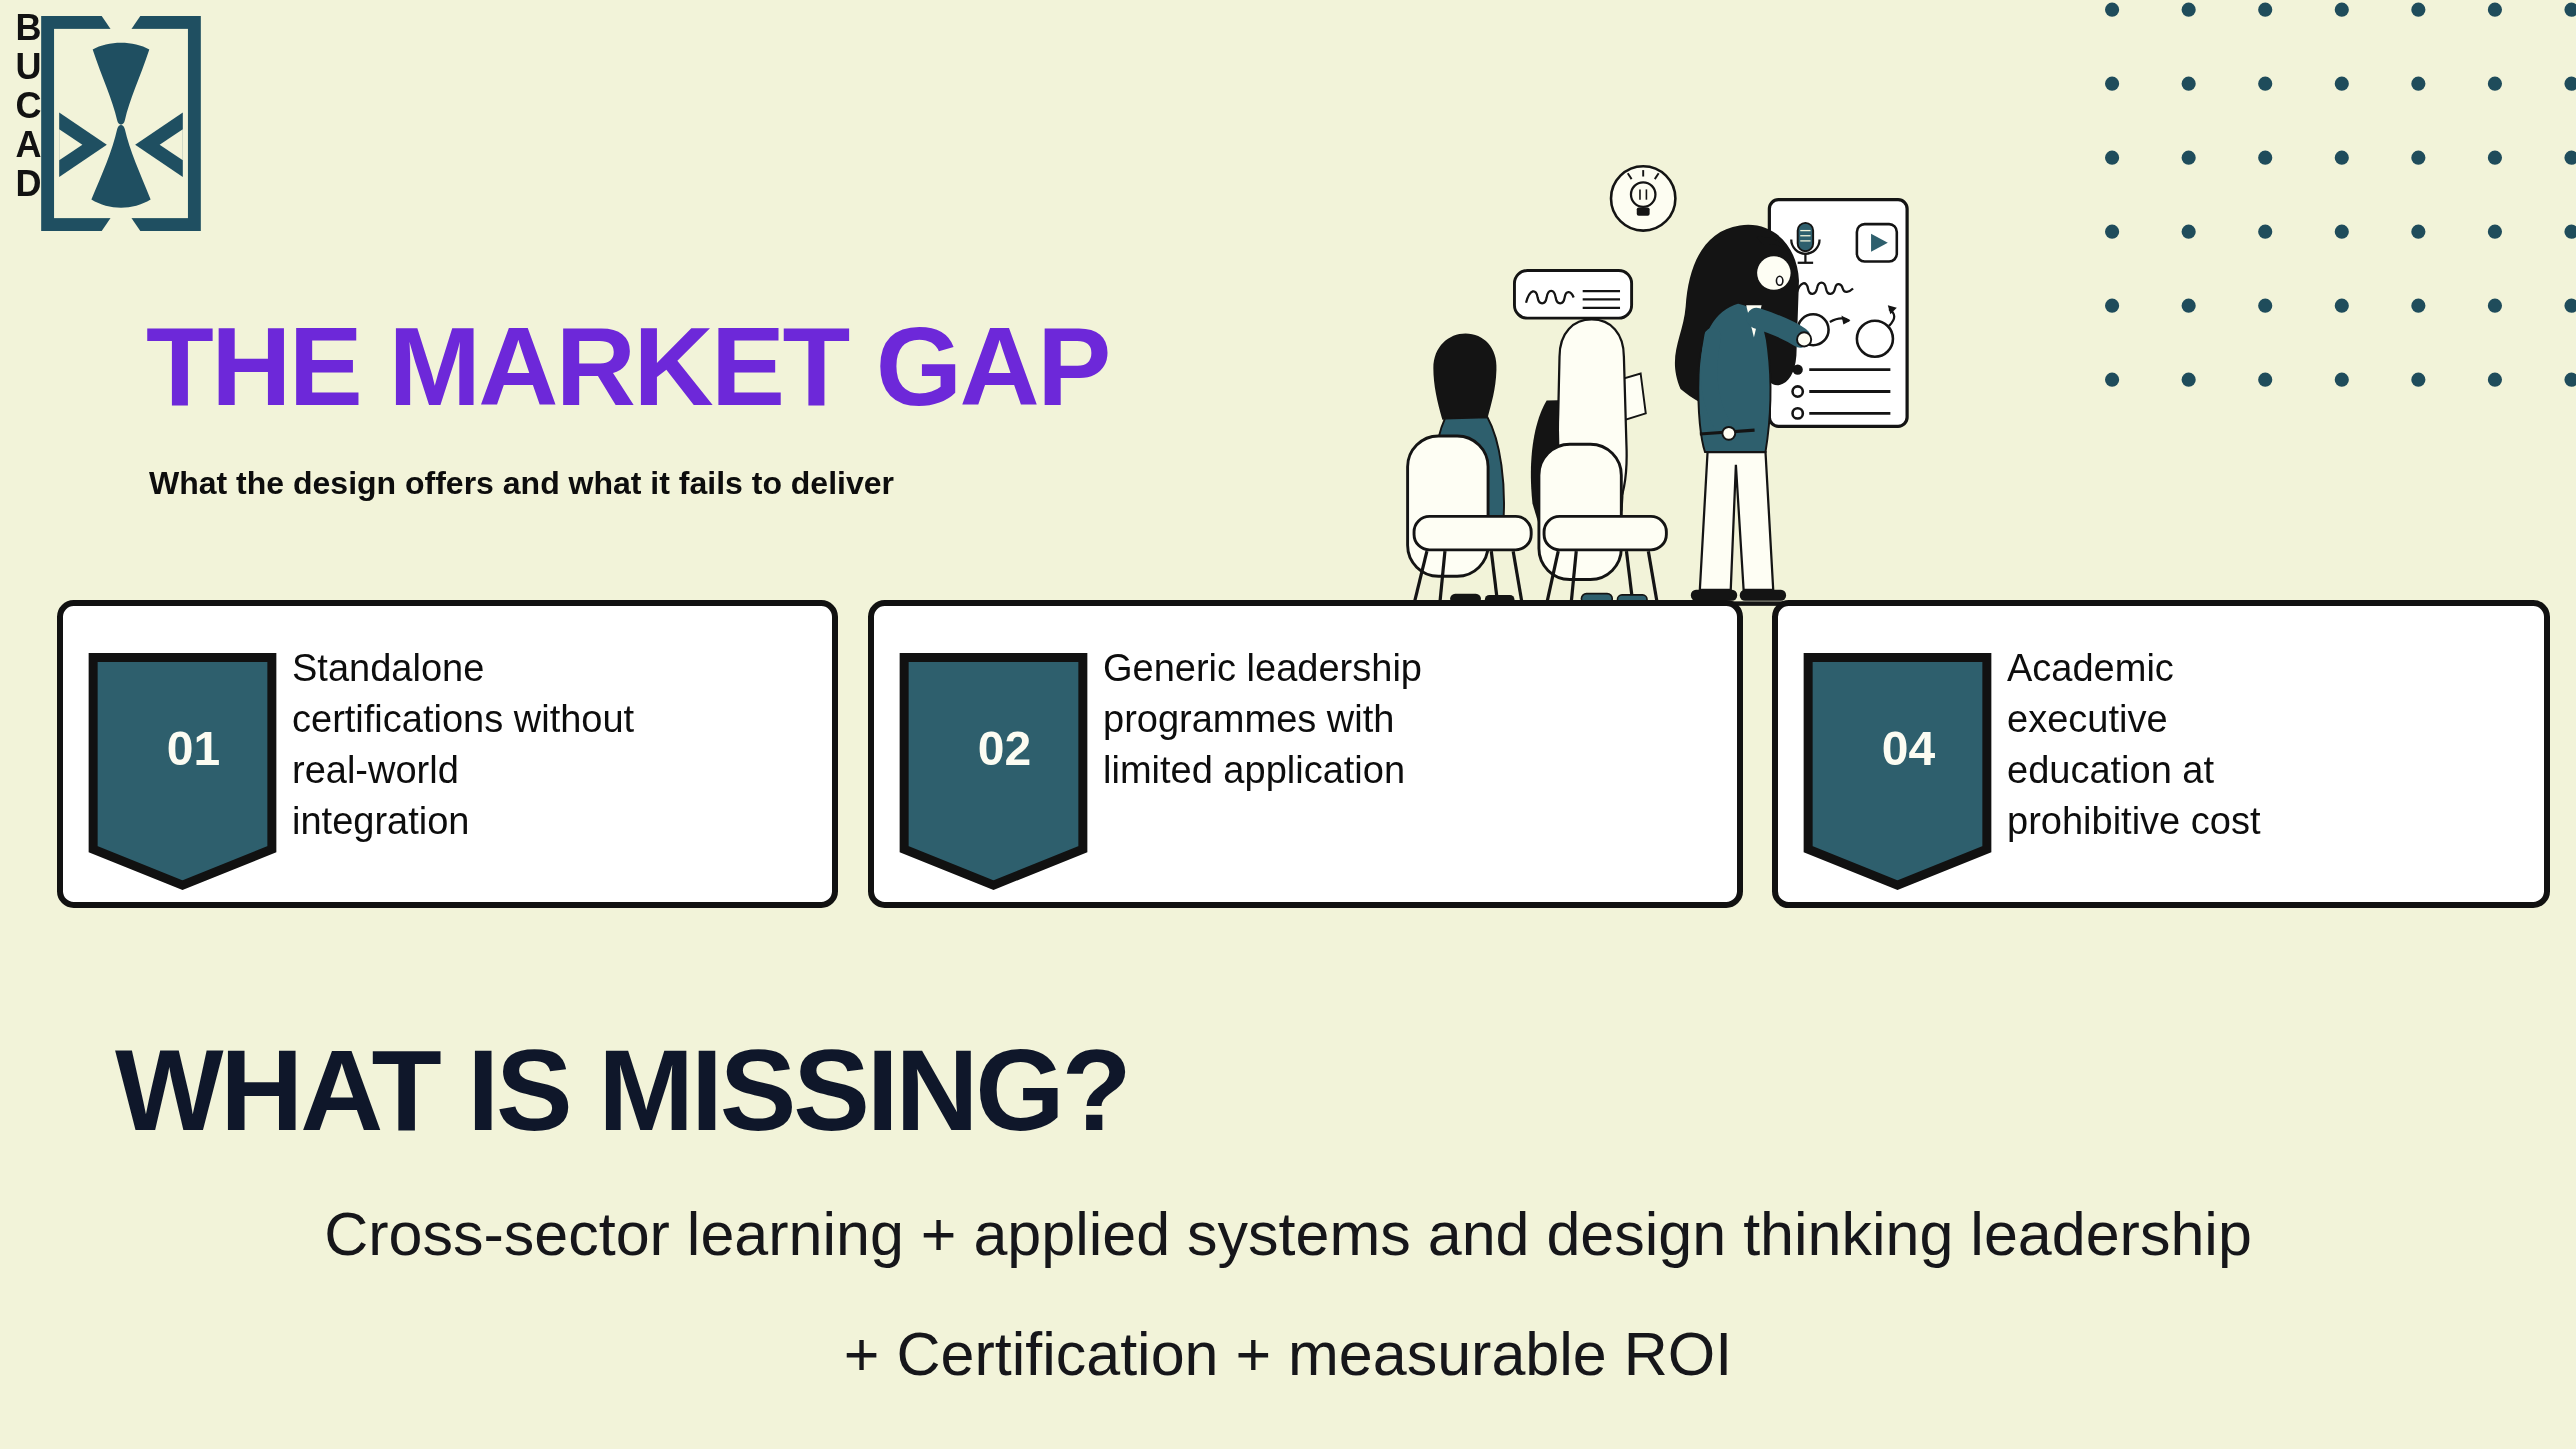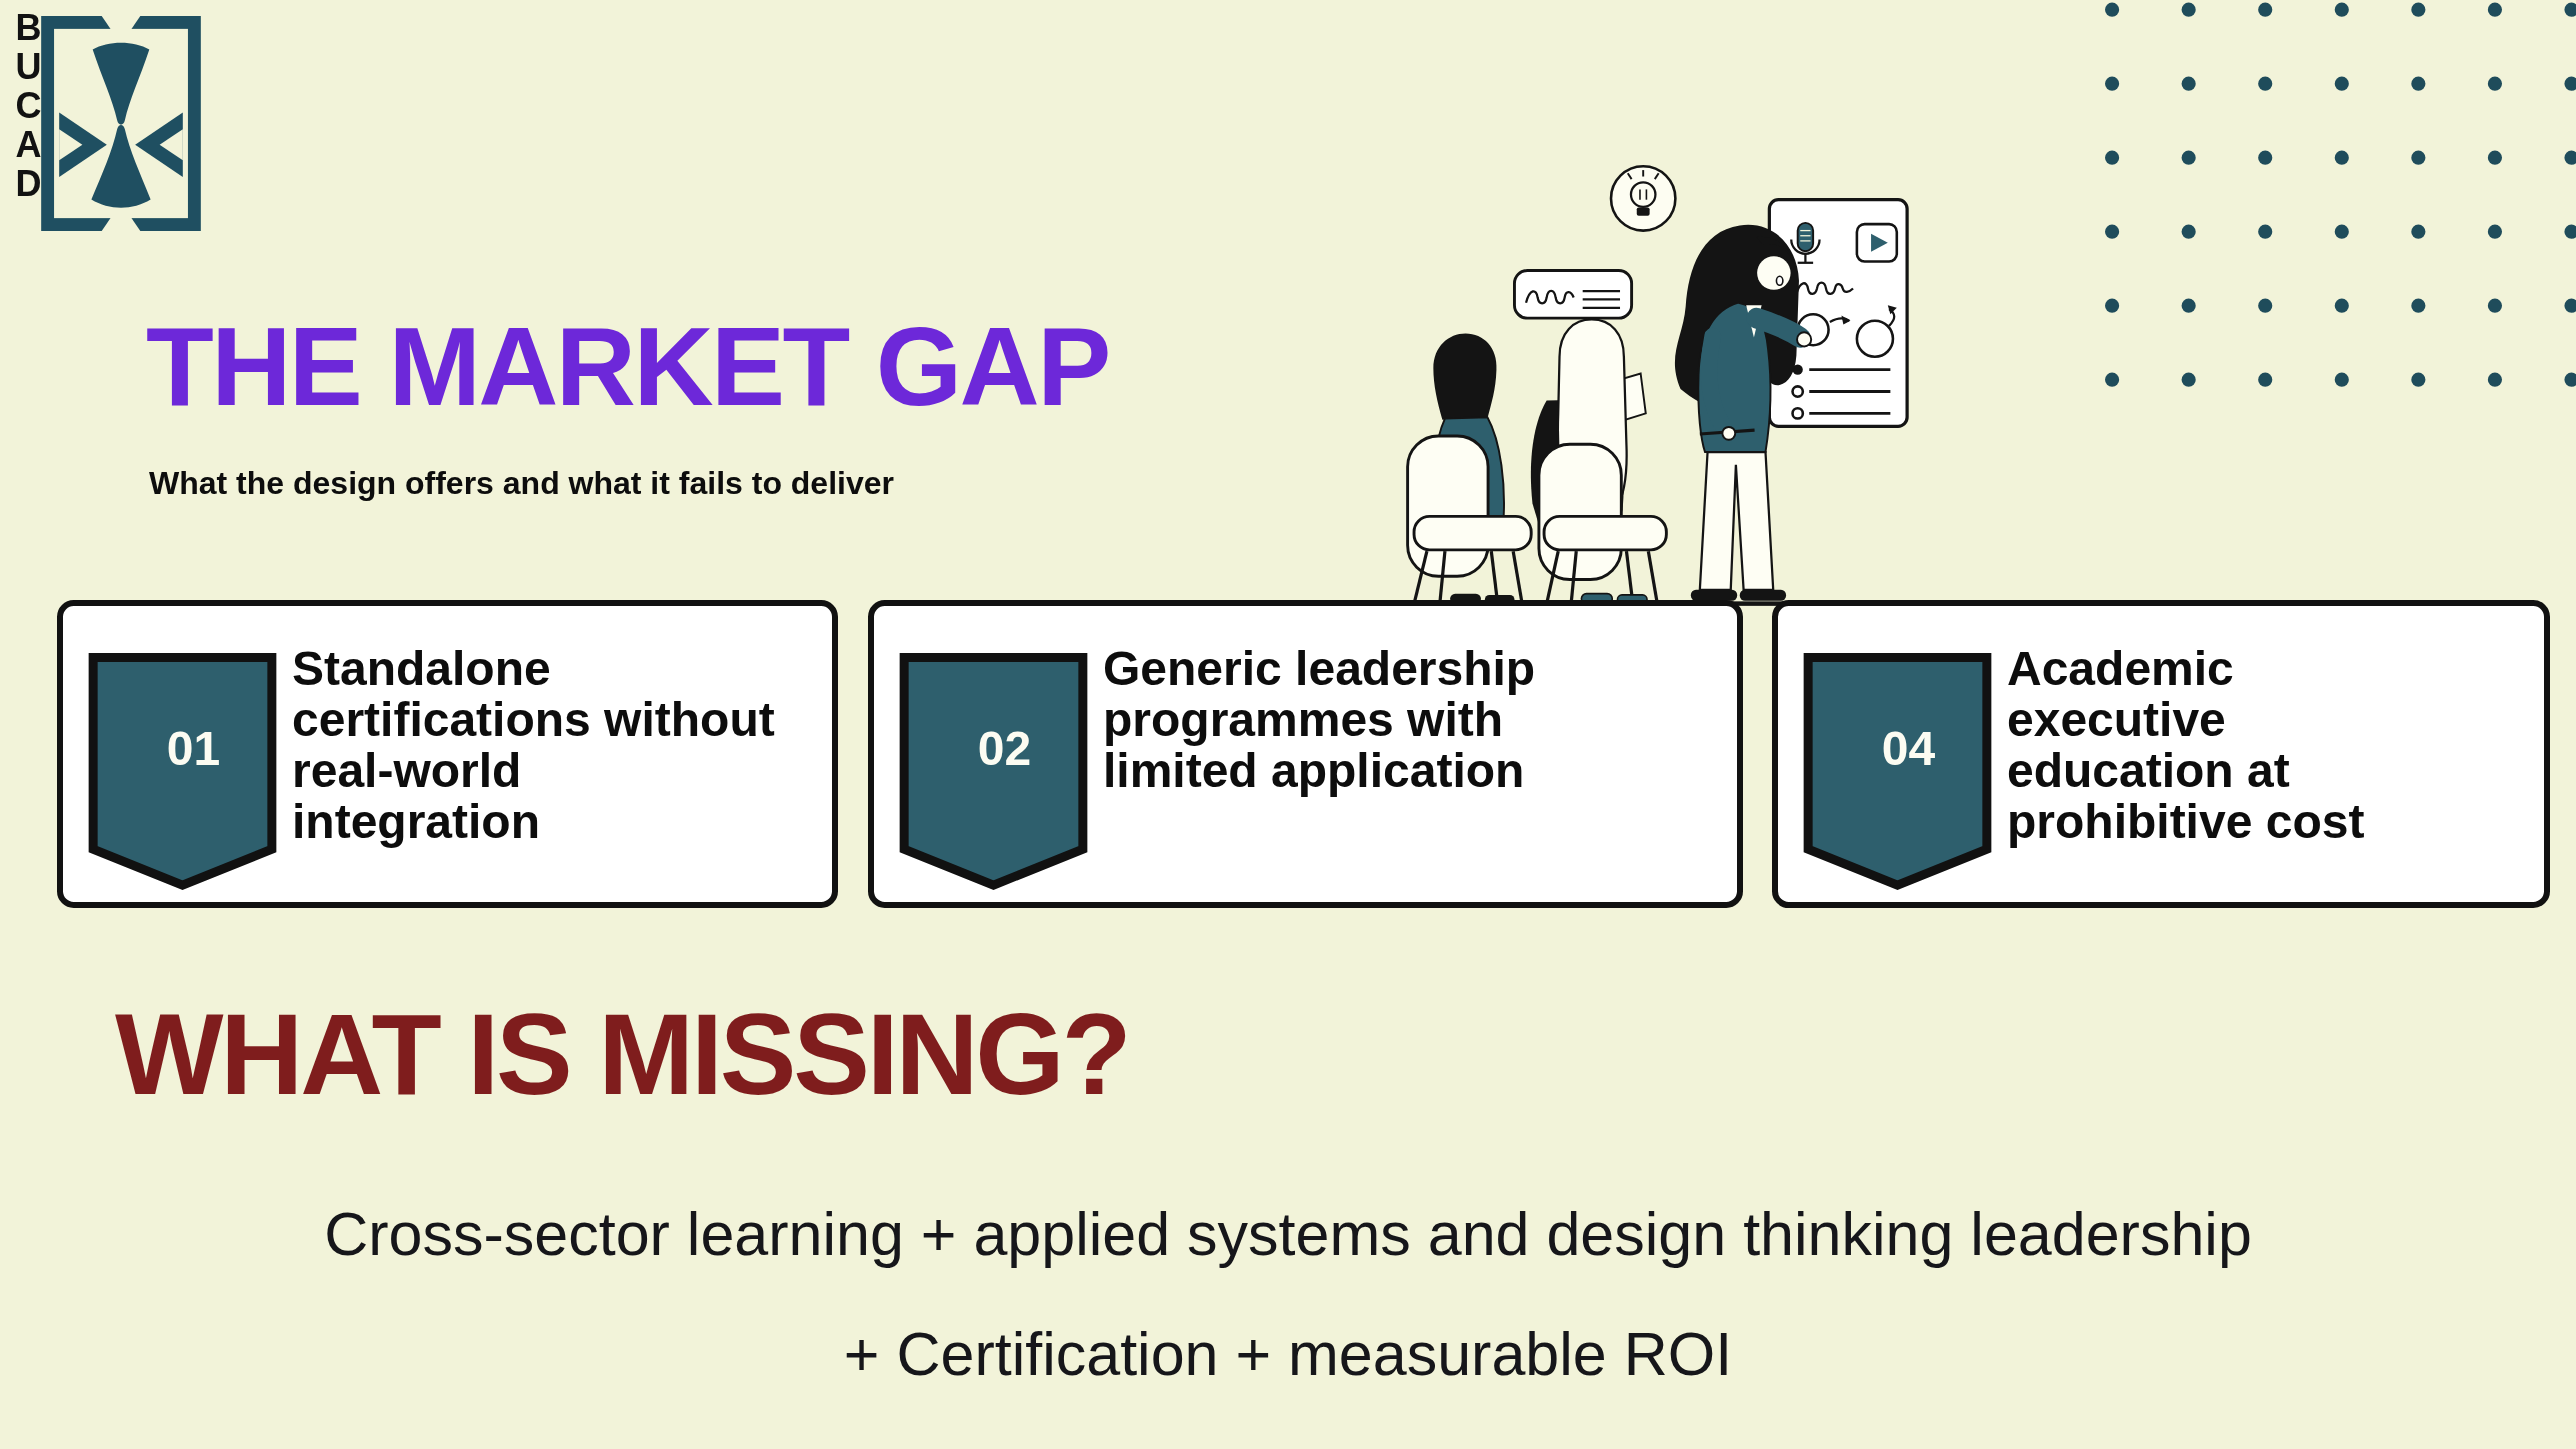--- a/index.html
+++ b/index.html
@@ -24,26 +24,26 @@
 
   
   .card{position:absolute;top:600px;height:308px;background:#ffffff;border:6.4px solid #111111;
         border-radius:16.7px;box-sizing:border-box;}
   .card-1{left:57px;width:781px;}
   .card-2{left:868px;width:875px;}
   .card-3{left:1772px;width:778px;}
   .banner{position:absolute;left:24.5px;top:46px;}
   .banner-num{position:absolute;left:24.5px;top:46px;width:212px;height:193px;display:flex;
               align-items:center;justify-content:center;font-size:48px;font-weight:700;color:#FCFCF2;}
-  .card-text{position:absolute;left:229px;top:37px;right:18px;font-size:48px;line-height:51px;
-             font-weight:700;color:#0d0d0d;white-space:pre-line;}
-
-  
-  .missing-heading{position:absolute;left:115px;top:988px;font-size:115px;font-weight:900;
-                   letter-spacing:-3.2px;color:#7f1d1d;white-space:nowrap;}
+  .card-text{position:absolute;left:229px;top:37px;right:18px;font-size:38px;line-height:51px;
+             font-weight:400;color:#0d0d0d;white-space:pre-line;}
+
+  
+  .missing-heading{position:absolute;left:115px;top:1024px;font-size:115px;font-weight:900;
+                   letter-spacing:-3.2px;color:#0f172a;white-space:nowrap;}
   .missing-line{position:absolute;left:0;width:2576px;text-align:center;font-size:61px;
                 font-weight:400;color:#16161a;}
   .missing-line-1{top:1199px;}
   .missing-line-2{top:1319px;}
 </style>
 </head>
 <body>
 
 <div class="slide">
 

